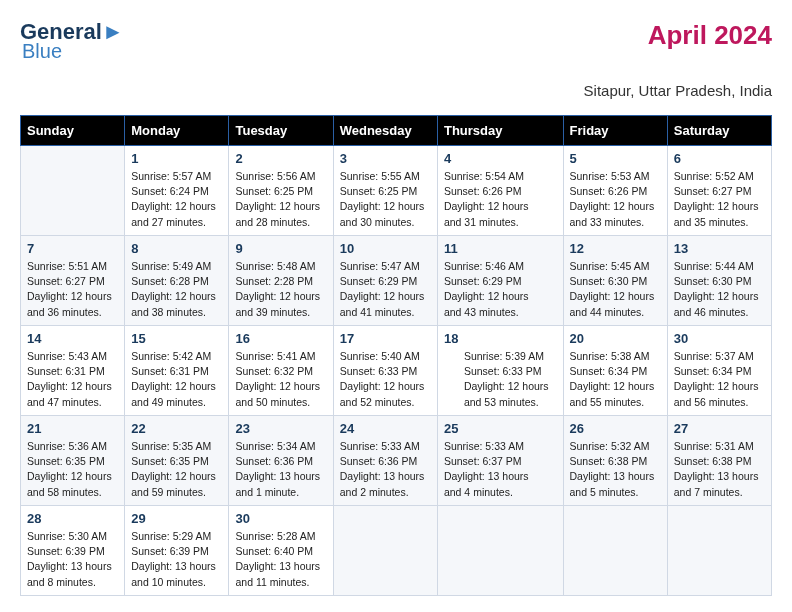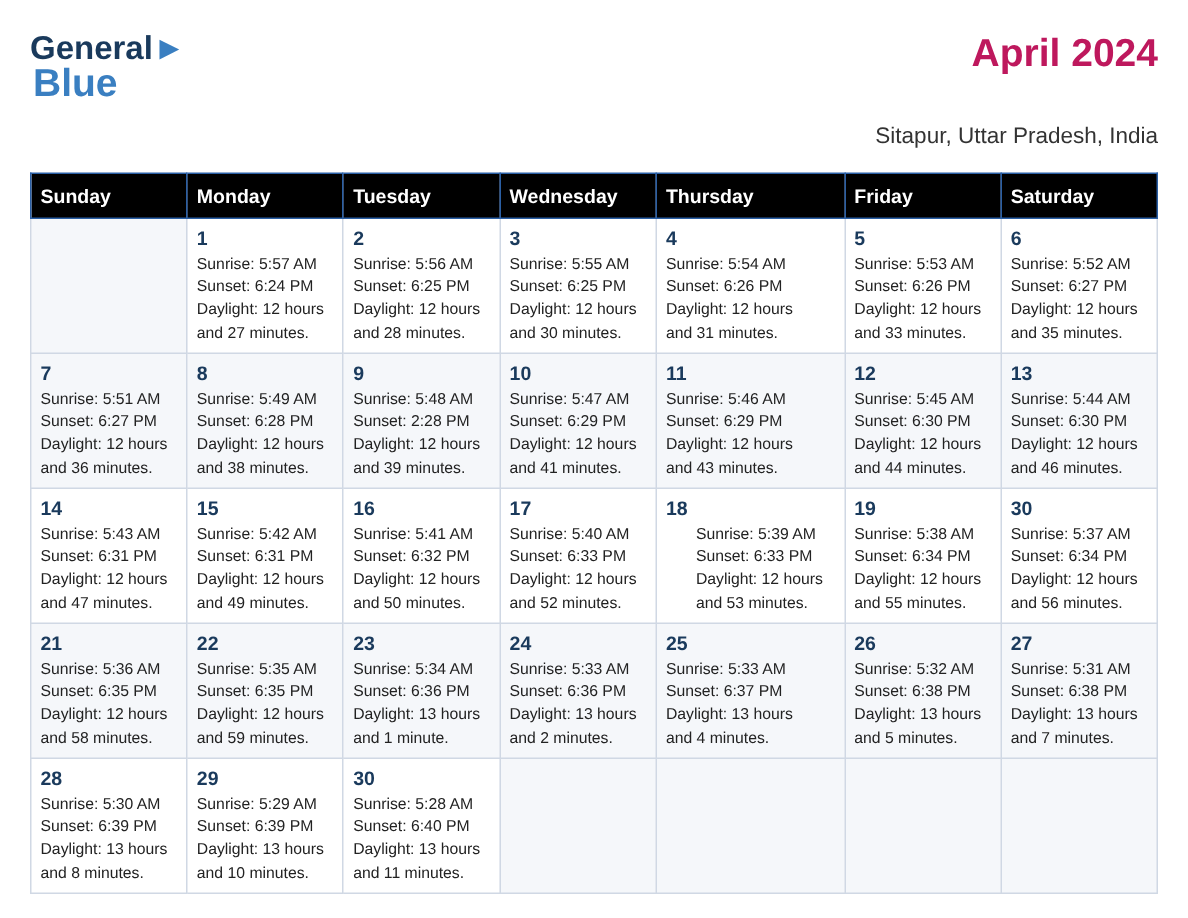--- a/index.html
+++ b/index.html
@@ -83,21 +83,21 @@
 </head>
 <body>
 
 <div class="header">
   <div class="logo">
     <div style="display:flex;align-items:flex-end;gap:2px;">
       <div style="font-size:22px;font-weight:bold;color:#1a3a5c;line-height:1.1;">
         <span style="color:#1a3a5c;">General</span><span style="color:#3a7fc1;">►</span>
       </div>
     </div>
-    <div style="font-size:26px;font-weight:bold;color:#3a7fc1;margin-top:-4px;margin-left:2px;">Blue</div>
+    <div style="font-size:20px;font-weight:normal;color:#3a7fc1;margin-top:-4px;margin-left:2px;">Blue</div>
   </div>
   <div class="title-block">
     <div class="month-title">April 2024</div>
     <div class="location">Sitapur, Uttar Pradesh, India</div>
   </div>
 </div>
 
 <table>
   <thead>
     <tr>
@@ -237,21 +237,21 @@
 and 52 minutes.</div>
         </td>
         <td>
           <div class="day-num">18</div>
           <div class="day-info" style="white-space: pre-line; margin-left: 20px;">Sunrise: 5:39 AM
 Sunset: 6:33 PM
 Daylight: 12 hours
 and 53 minutes.</div>
         </td>
         <td>
-          <div class="day-num">19</div>
+          <div class="day-num">20</div>
           <div class="day-info" style="white-space: pre-line;">Sunrise: 5:38 AM
 Sunset: 6:34 PM
 Daylight: 12 hours
 and 55 minutes.</div>
         </td>
         <td>
           <div class="day-num">30</div>
           <div class="day-info" style="white-space: pre-line;">Sunrise: 5:37 AM
 Sunset: 6:34 PM
 Daylight: 12 hours

